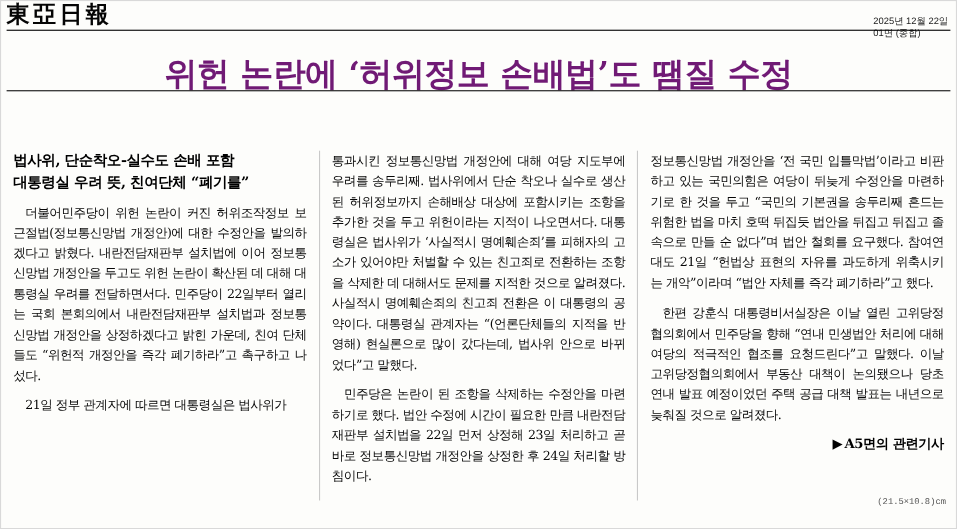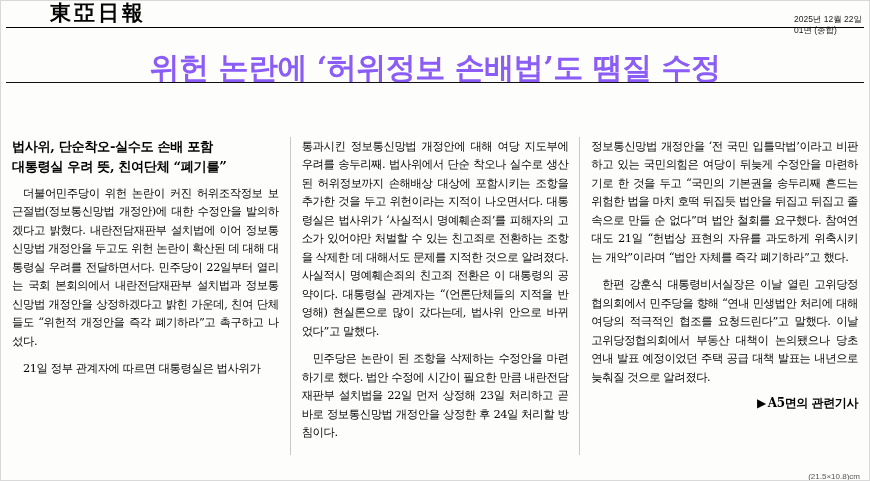--- a/index.html
+++ b/index.html
@@ -18,21 +18,20 @@
     overflow: hidden;
     box-sizing: border-box;
   }
 
   
   .masthead {
     position: relative;
     height: 36px;
     padding: 4px 8px 0 8px;
     box-sizing: border-box;
-    margin-left: 44px;
   }
   .masthead-title {
     position: absolute;
     left: 6px;
     top: 2px;
     font-family: "DejaVu Serif", "Liberation Serif", serif;
     font-size: 21px;
     font-weight: bold;
     letter-spacing: 3px;
     color: #050505;
@@ -61,21 +60,21 @@
   
   .headline {
     position: absolute;
     left: 0;
     right: 0;
     top: 30px;
     text-align: center;
     font-family: "DejaVu Serif", "Liberation Serif", serif;
     font-size: 30px;
     font-weight: bold;
-    color: #8b5cf6;
+    color: #701a75;
     letter-spacing: -0.5px;
     line-height: 1.2;
   }
 
   .rule-head {
     position: absolute;
     left: 6px;
     right: 6px;
     top: 82px;
     height: 1px;
@@ -145,22 +144,22 @@
     text-align: right;
     color: #000;
     margin-top: 7px;
     letter-spacing: -0.4px;
   }
   .related .arrow { margin-right: 2px; }
 
   .size-note {
     position: absolute;
     right: 10px;
-    bottom: 0;
-    font-family: Liberation Sans, sans-serif;
+    bottom: 20px;
+    font-family: Liberation Mono, monospace;
     font-size: 8px;
     color: #555;
   }
 
   .frame {
     position: absolute;
     left: 0; top: 0; right: 0; bottom: 0;
     border: 1px solid #d9d9d9;
     pointer-events: none;
   }

